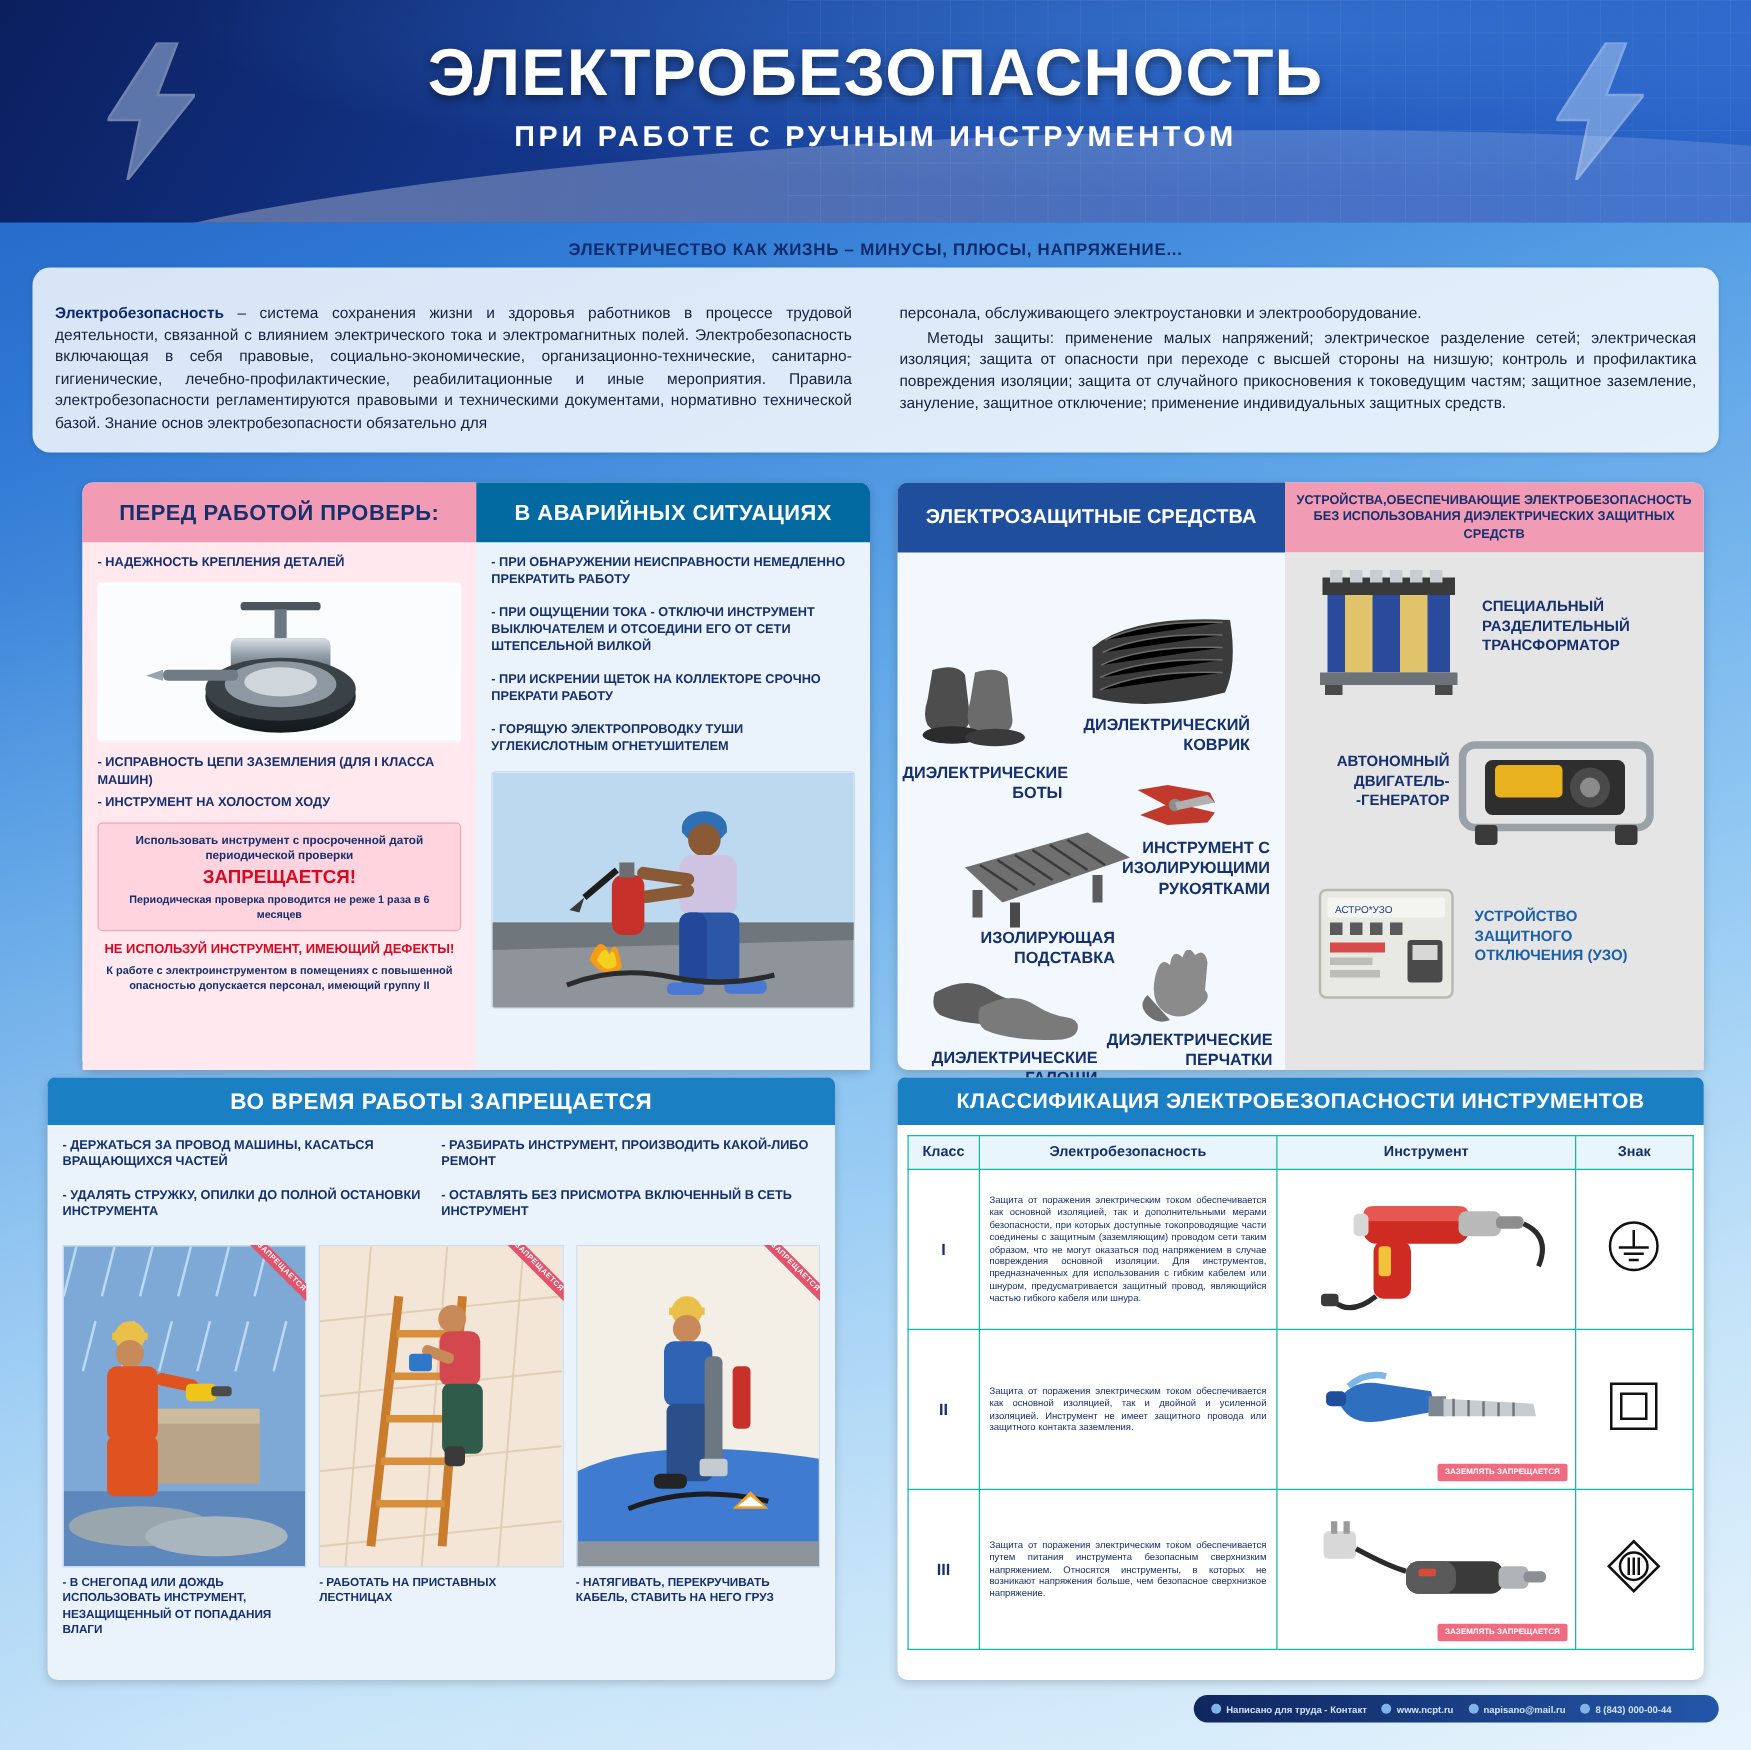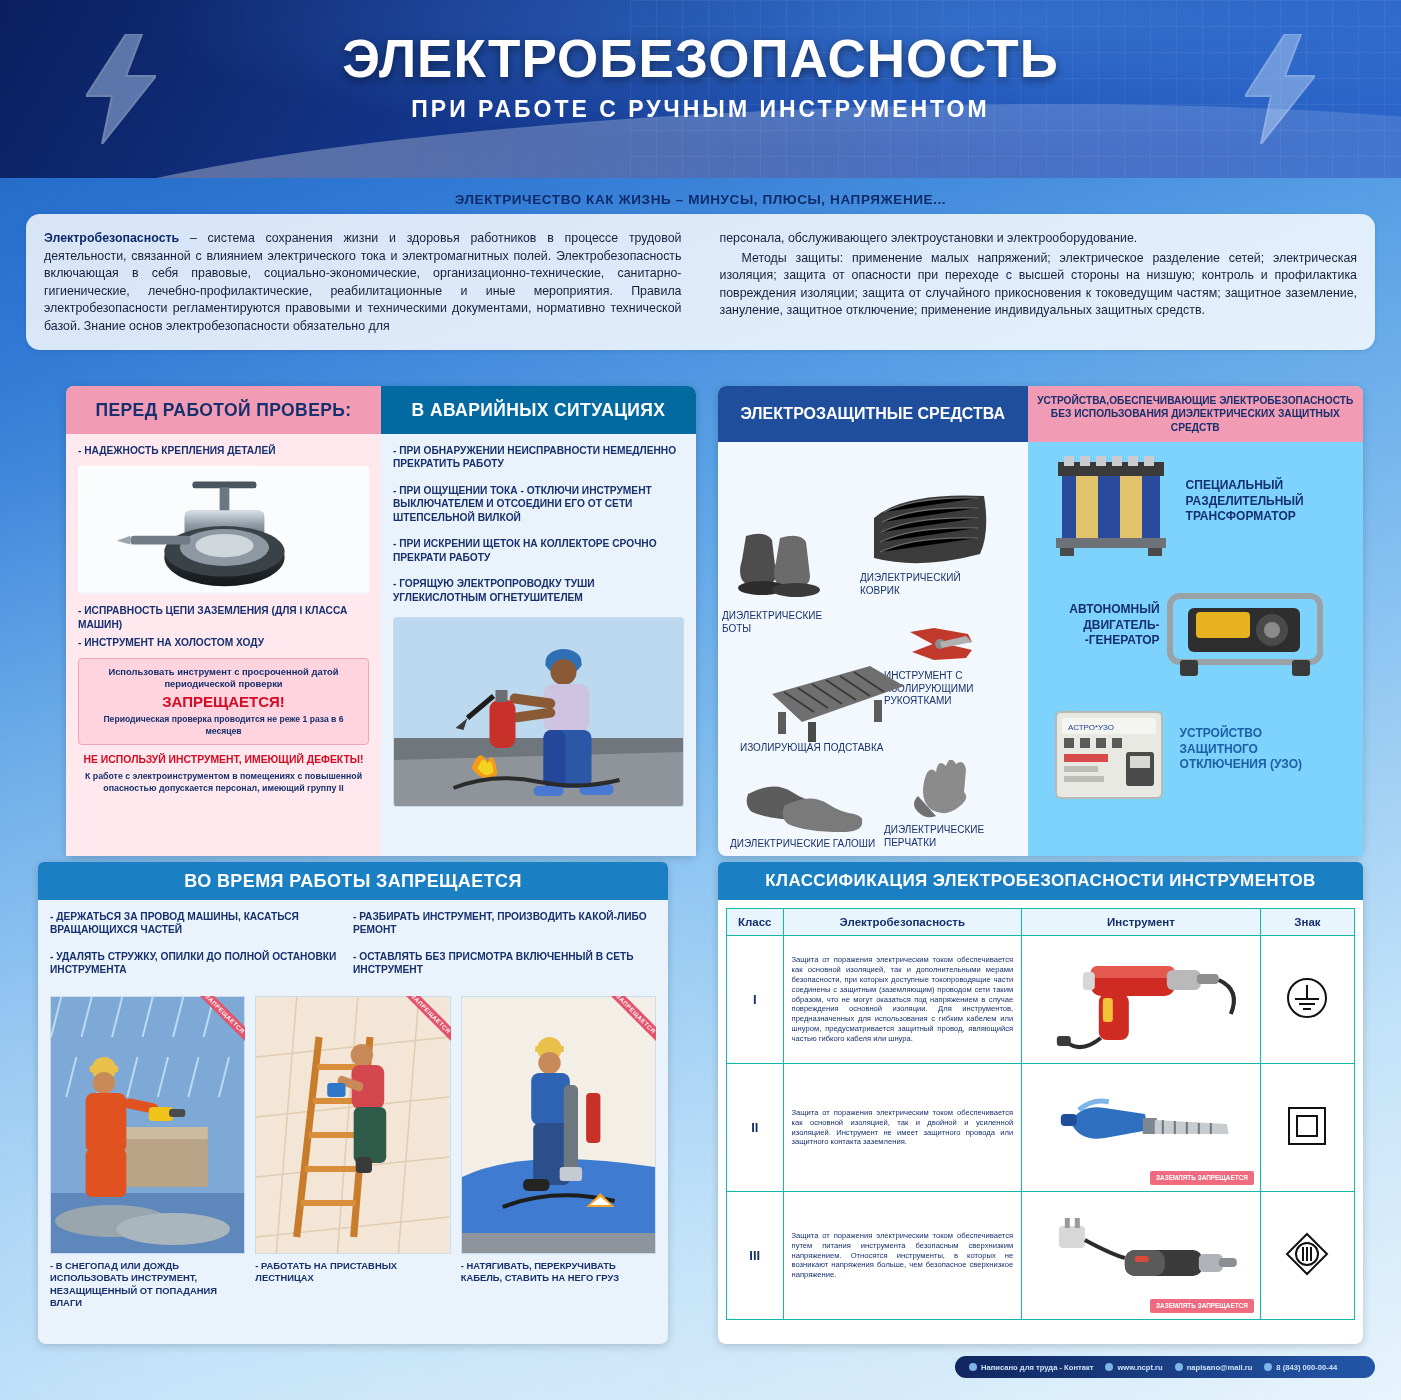--- a/index.html
+++ b/index.html
@@ -51,21 +51,21 @@
   }
   
   .intro-wrap { position:absolute; left:26px; top:186px; width:1349px; }
   .intro-title {
     text-align:center; color:#102b6b; font-weight:bold; font-size:13.5px;
     letter-spacing:.6px; padding:6px 0 7px;
   }
   .intro-box {
     background:rgba(255,255,255,.82);
     border-radius:14px;
-    padding:16px 18px 14px;
+    padding:28px 18px 14px;
     display:flex; gap:38px;
     box-shadow:0 1px 4px rgba(0,0,0,.12);
   }
   .intro-col { flex:1; font-size:12.4px; line-height:1.42; color:#14213d; text-align:justify; }
   .intro-col b { color:#0c2a6b; }
   
   .panel { position:absolute; background:#fff; border-radius:8px; box-shadow:0 2px 8px rgba(0,0,0,.18); }
   .bar { color:#fff; font-weight:bold; text-align:center; letter-spacing:.4px; }
   .bar-pink { background:#f29bb4; color:#16306e; }
   .bar-blue { background:#0369a1; }
@@ -103,22 +103,22 @@
   }
   .lb-caps { display:flex; gap:10px; padding:6px 12px 0; }
   .lb-caps > div { flex:1; font-size:9.4px; font-weight:bold; color:#16306e; line-height:1.32; }
   
   #p-right-top { left:718px; top:386px; width:645px; height:470px; background:#f2f8fd; }
   .rt-head { display:flex; height:56px; }
   .rt-head .h1c { width:48%; background:#1f4f9c; color:#fff; display:flex; align-items:center; justify-content:center; font-size:16px; font-weight:bold; }
   .rt-head .h2c { width:52%; background:#f29bb4; color:#16306e; display:flex; align-items:center; justify-content:center; text-align:center; font-size:10.2px; font-weight:bold; line-height:1.3; padding:0 6px; }
   .rt-body { display:flex; height:calc(100% - 56px); }
   .rt-left { width:48%; position:relative; }
-  .rt-right { width:52%; position:relative; background:#7dd3fc; }
-  .cap { position:absolute; font-size:10px; font-weight:normal; color:#16306e; text-align:left; line-height:1.25; }
+  .rt-right { width:52%; position:relative; background:#e5e5e5; }
+  .cap { position:absolute; font-size:13px; font-weight:bold; color:#16306e; text-align:right; line-height:1.25; }
   .cap-r { position:absolute; font-size:12px; font-weight:bold; color:#16306e; line-height:1.3; }
   
   #p-right-bot { left:718px; top:862px; width:645px; height:482px; background:#ffffff; }
   .rb-bar { height:38px; display:flex; align-items:center; justify-content:center; font-size:17px; border-radius:6px 6px 0 0; }
   table.cls { width:calc(100% - 16px); margin:8px; border-collapse:collapse; }
   table.cls th, table.cls td { border:1px solid #14b8a6; }
   table.cls th { background:#e8f5fc; color:#16306e; font-size:11.5px; font-weight:bold; padding:7px 2px; }
   table.cls td.cl { width:9%; text-align:center; font-size:13px; color:#16306e; font-weight:bold; }
   table.cls td.desc { width:38%; font-size:7.6px; color:#16306e; padding:7px 8px; line-height:1.3; text-align:justify; }
   table.cls td.tool { width:38%; position:relative; height:128px; }

